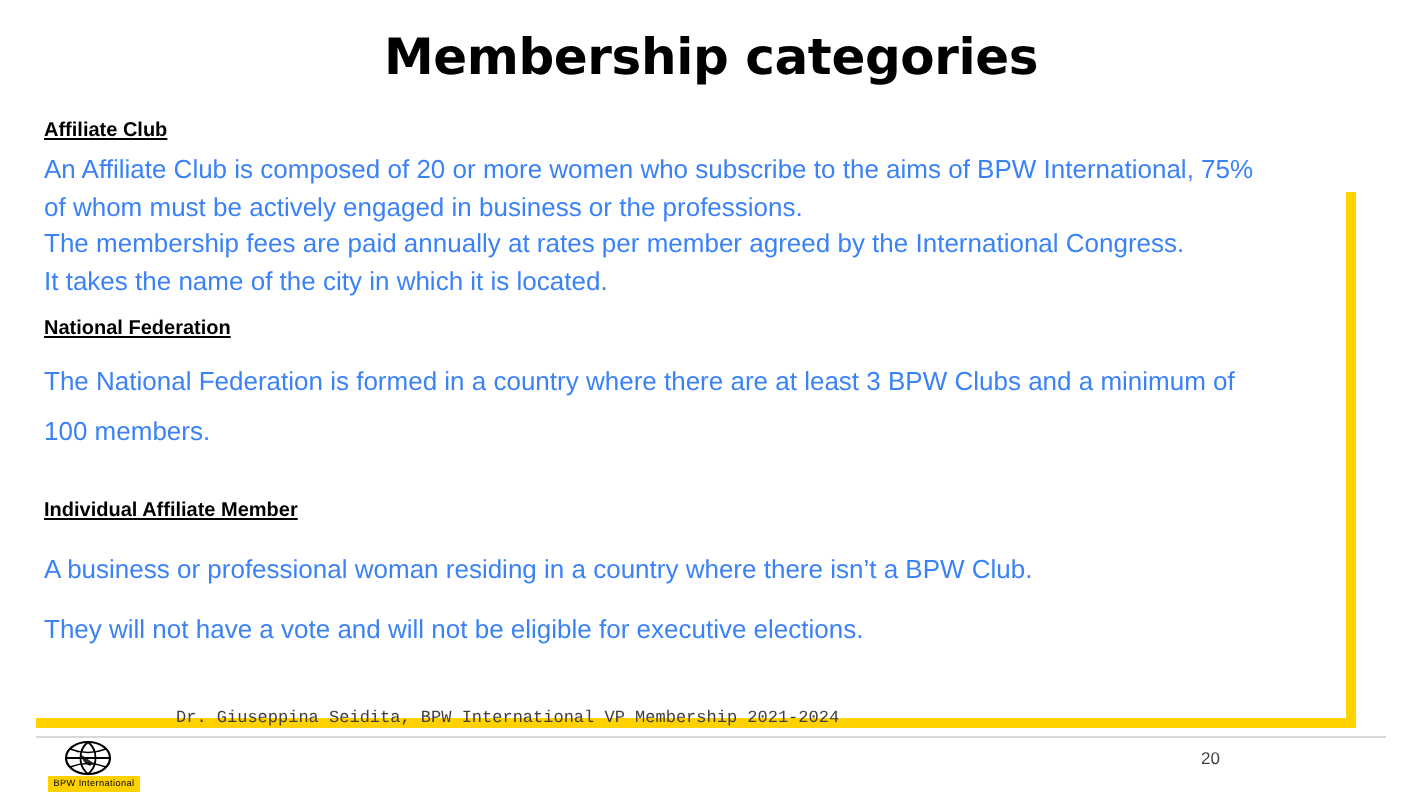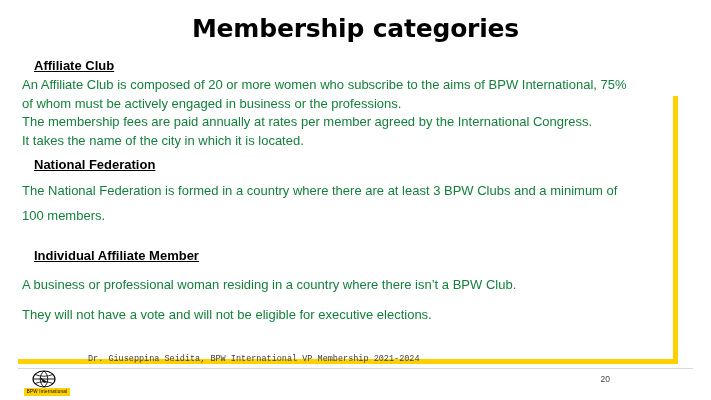--- a/index.html
+++ b/index.html
@@ -45,30 +45,30 @@
   }
   .content {
     position: absolute;
     left: 22px;
     top: 57px;
     width: 650px;
   }
   .heading {
     font-family: "Liberation Sans", sans-serif;
     font-weight: bold;
-    font-size: 13px;
+    font-size: 10px;
     color: #000000;
     text-decoration: underline;
-    margin: 0 0 2px 12px;
+    margin: 0 0 2px 0;
     line-height: 17px;
   }
   .para {
     font-family: "Liberation Sans", sans-serif;
     font-size: 13px;
-    color: #15803d;
+    color: #3b82f6;
     line-height: 19px;
     margin: 0;
   }
   .block-affiliate .para {
     line-height: 18.5px;
   }
   .spacer-sm { height: 6px; }
   .spacer-md { height: 9px; }
   .spacer-lg { height: 11px; }
   

